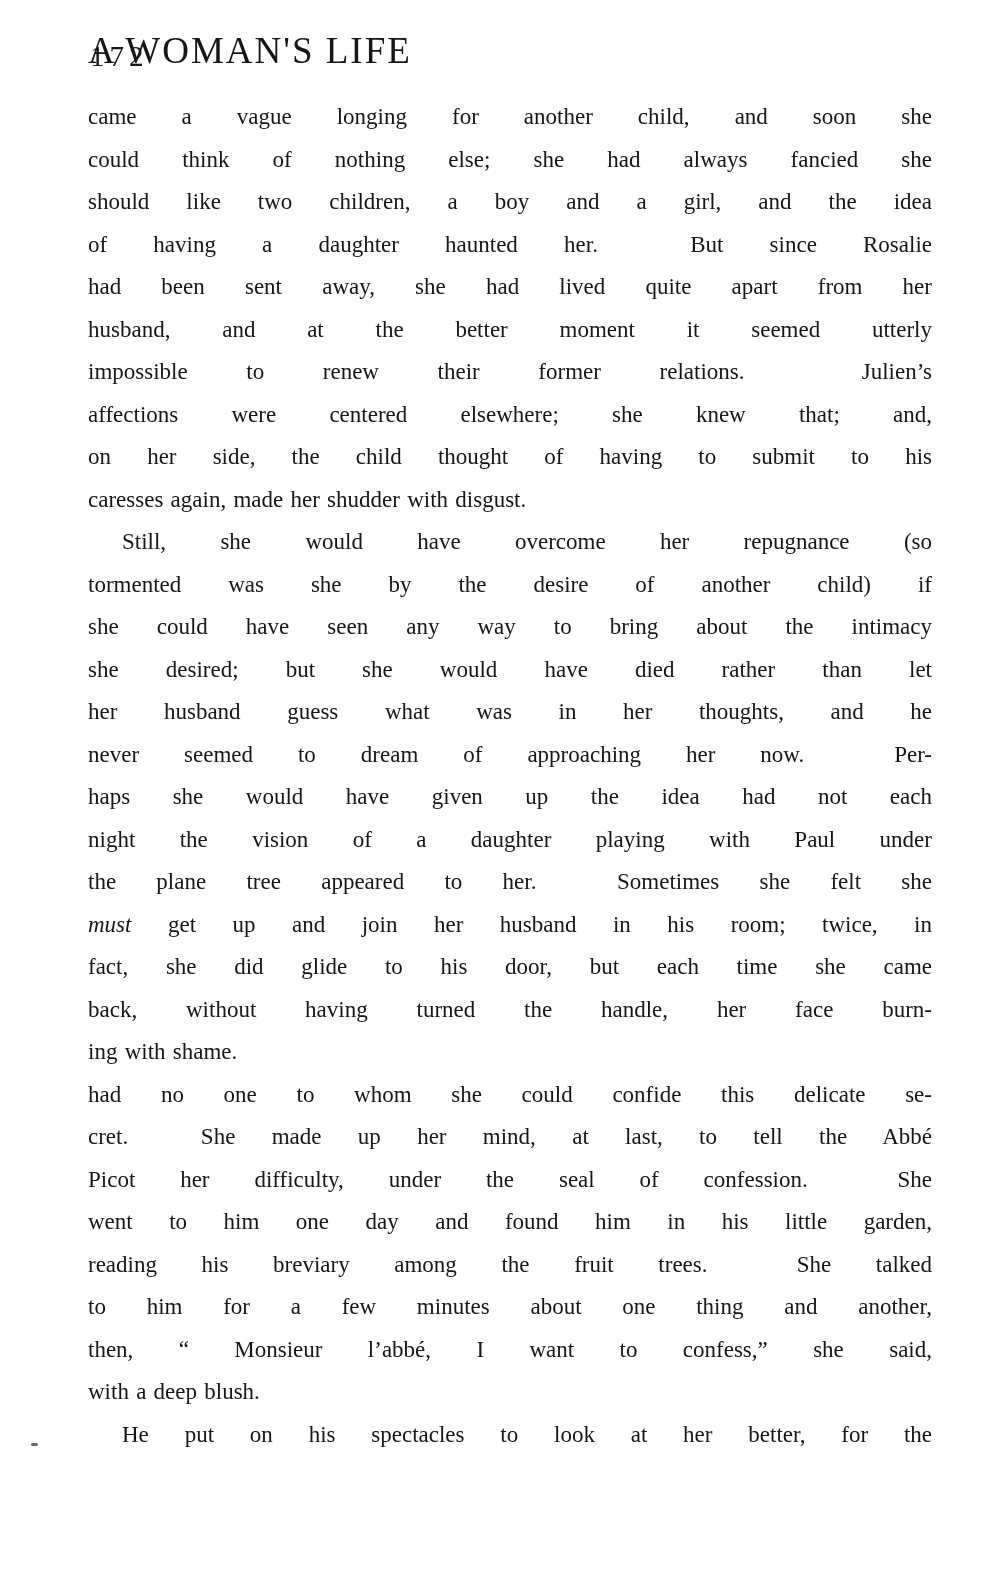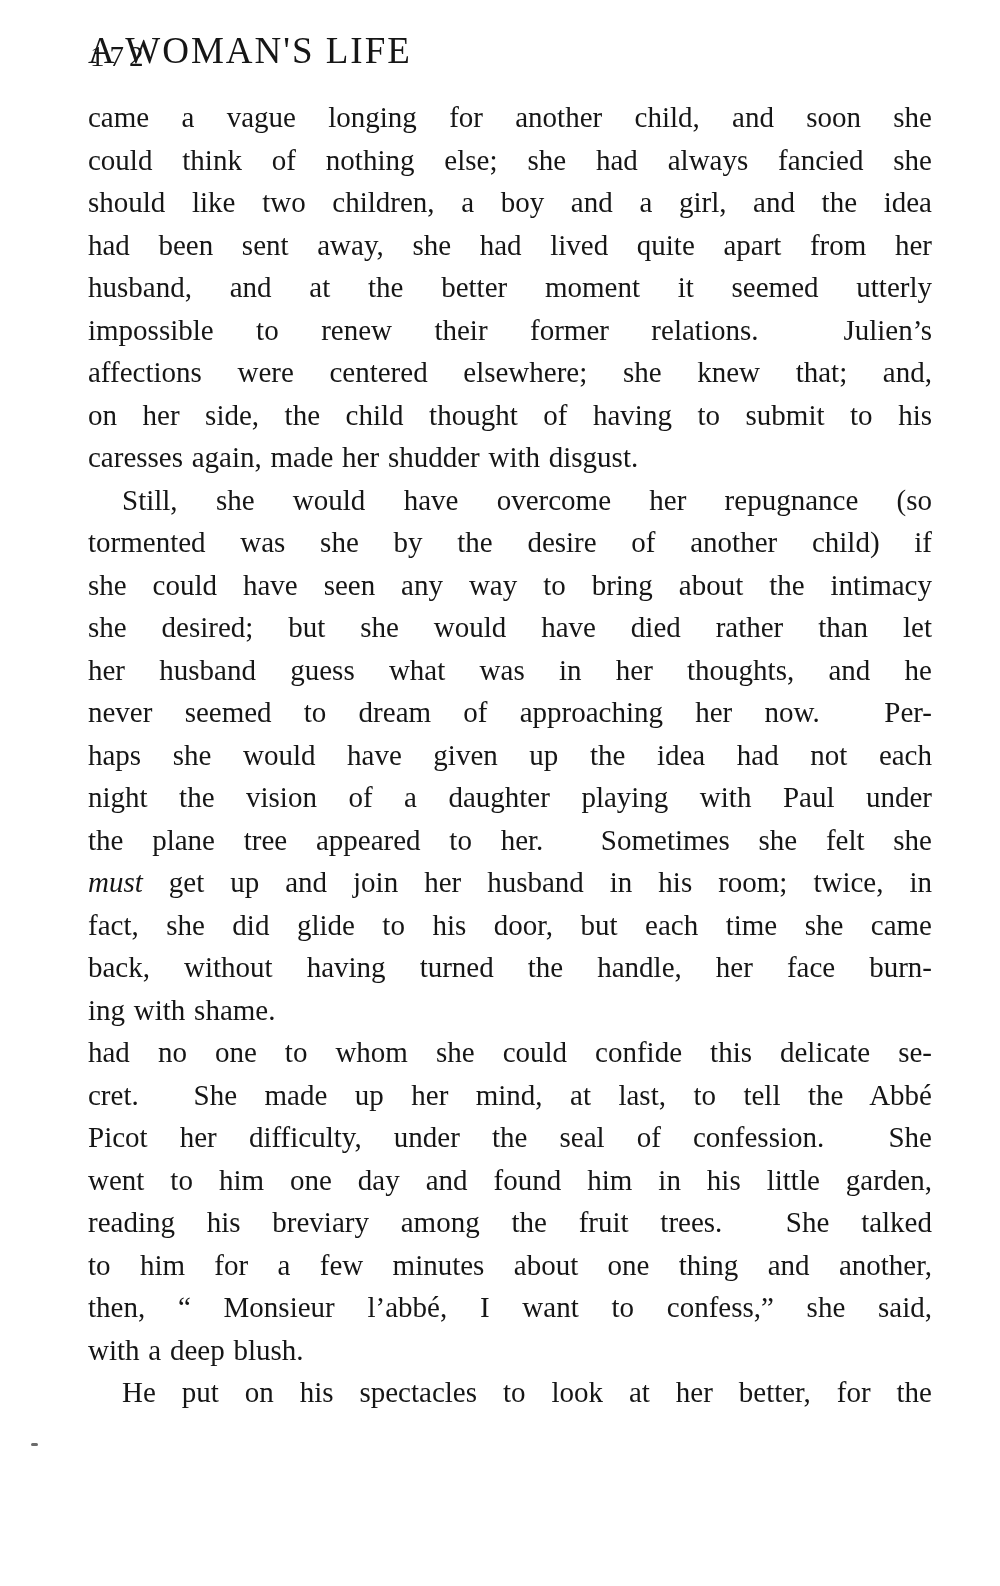--- a/index.html
+++ b/index.html
@@ -44,21 +44,21 @@
     letter-spacing: 2px;
     white-space: nowrap;
   }
   .text-block {
     position: absolute;
     left: 88px;
     top: 96px;
     width: 844px;
   }
   .line {
-    font-size: 29px;
+    font-size: 23px;
     line-height: 42.5px;
     height: 42.5px;
     text-align: justify;
     text-align-last: justify;
     text-justify: inter-word;
     word-spacing: 1.5px;
     white-space: normal;
     overflow: visible;
   }
   .line.indent {
@@ -88,20 +88,21 @@
 
   <div class="header">
     <span class="page-number">172</span>
     <span class="running-title">A WOMAN'S LIFE</span>
   </div>
 
   <div class="text-block">
       <div class="line">came a vague longing for another child, and soon she</div>
       <div class="line">could think of nothing else; she had always fancied she</div>
       <div class="line">should like two children, a boy and a girl, and the idea</div>
+      <div class="line">of having a daughter haunted her.&nbsp; But since Rosalie</div>
       <div class="line">had been sent away, she had lived quite apart from her</div>
       <div class="line">husband, and at the better moment it seemed utterly</div>
       <div class="line">impossible to renew their former relations.&nbsp; Julien’s</div>
       <div class="line">affections were centered elsewhere; she knew that; and,</div>
       <div class="line">on her side, the child thought of having to submit to his</div>
       <div class="line para-end">caresses again, made her shudder with disgust.</div>
       <div class="line indent">Still, she would have overcome her repugnance (so</div>
       <div class="line">tormented was she by the desire of another child) if</div>
       <div class="line">she could have seen any way to bring about the intimacy</div>
       <div class="line">she desired; but she would have died rather than let</div>

